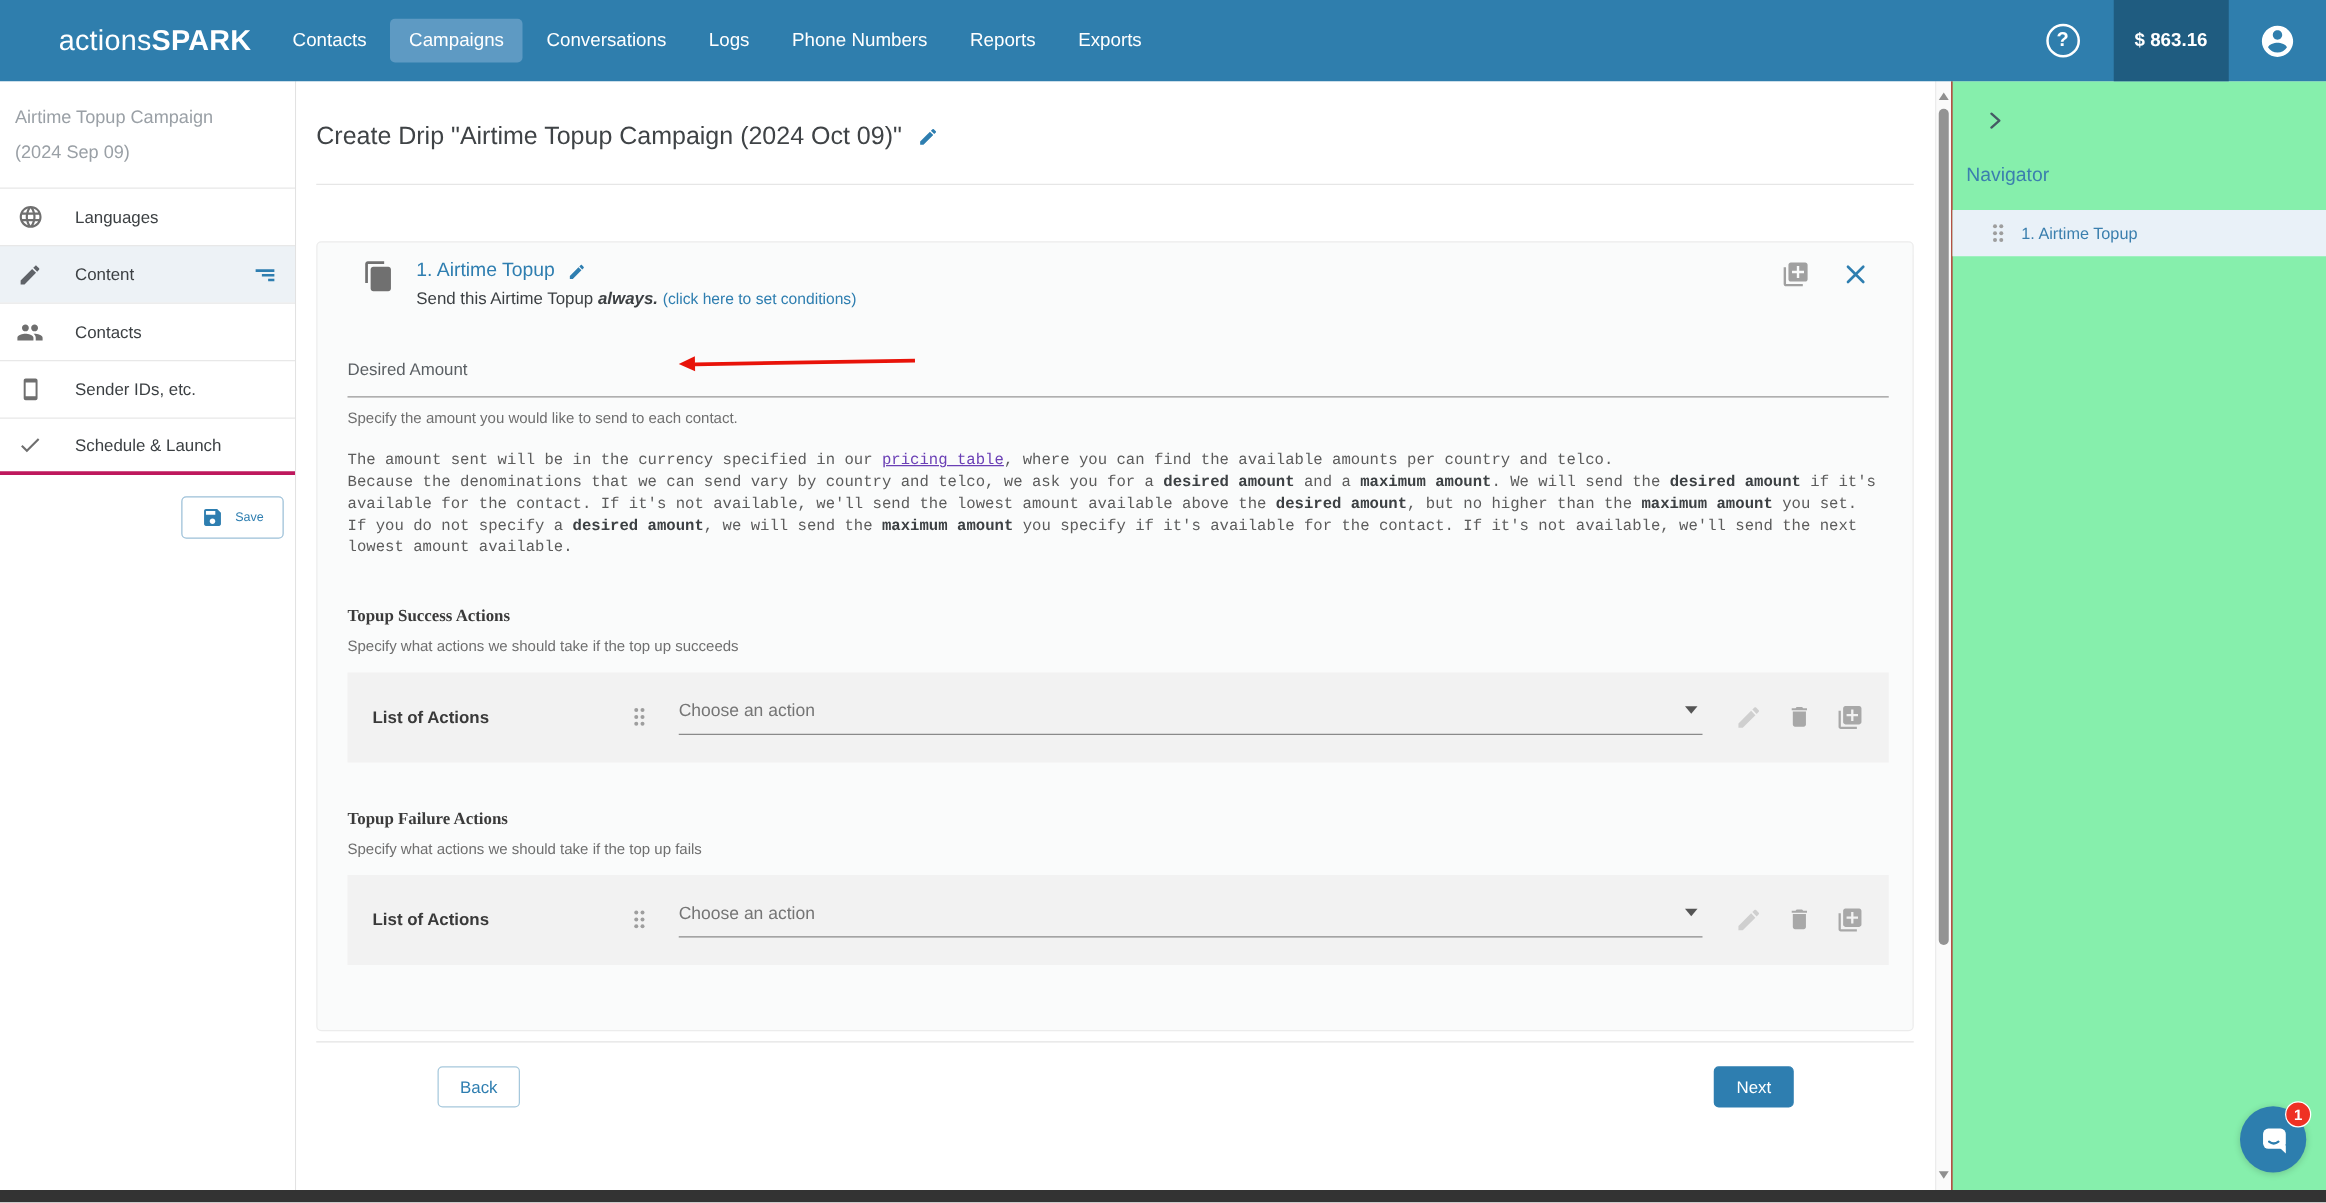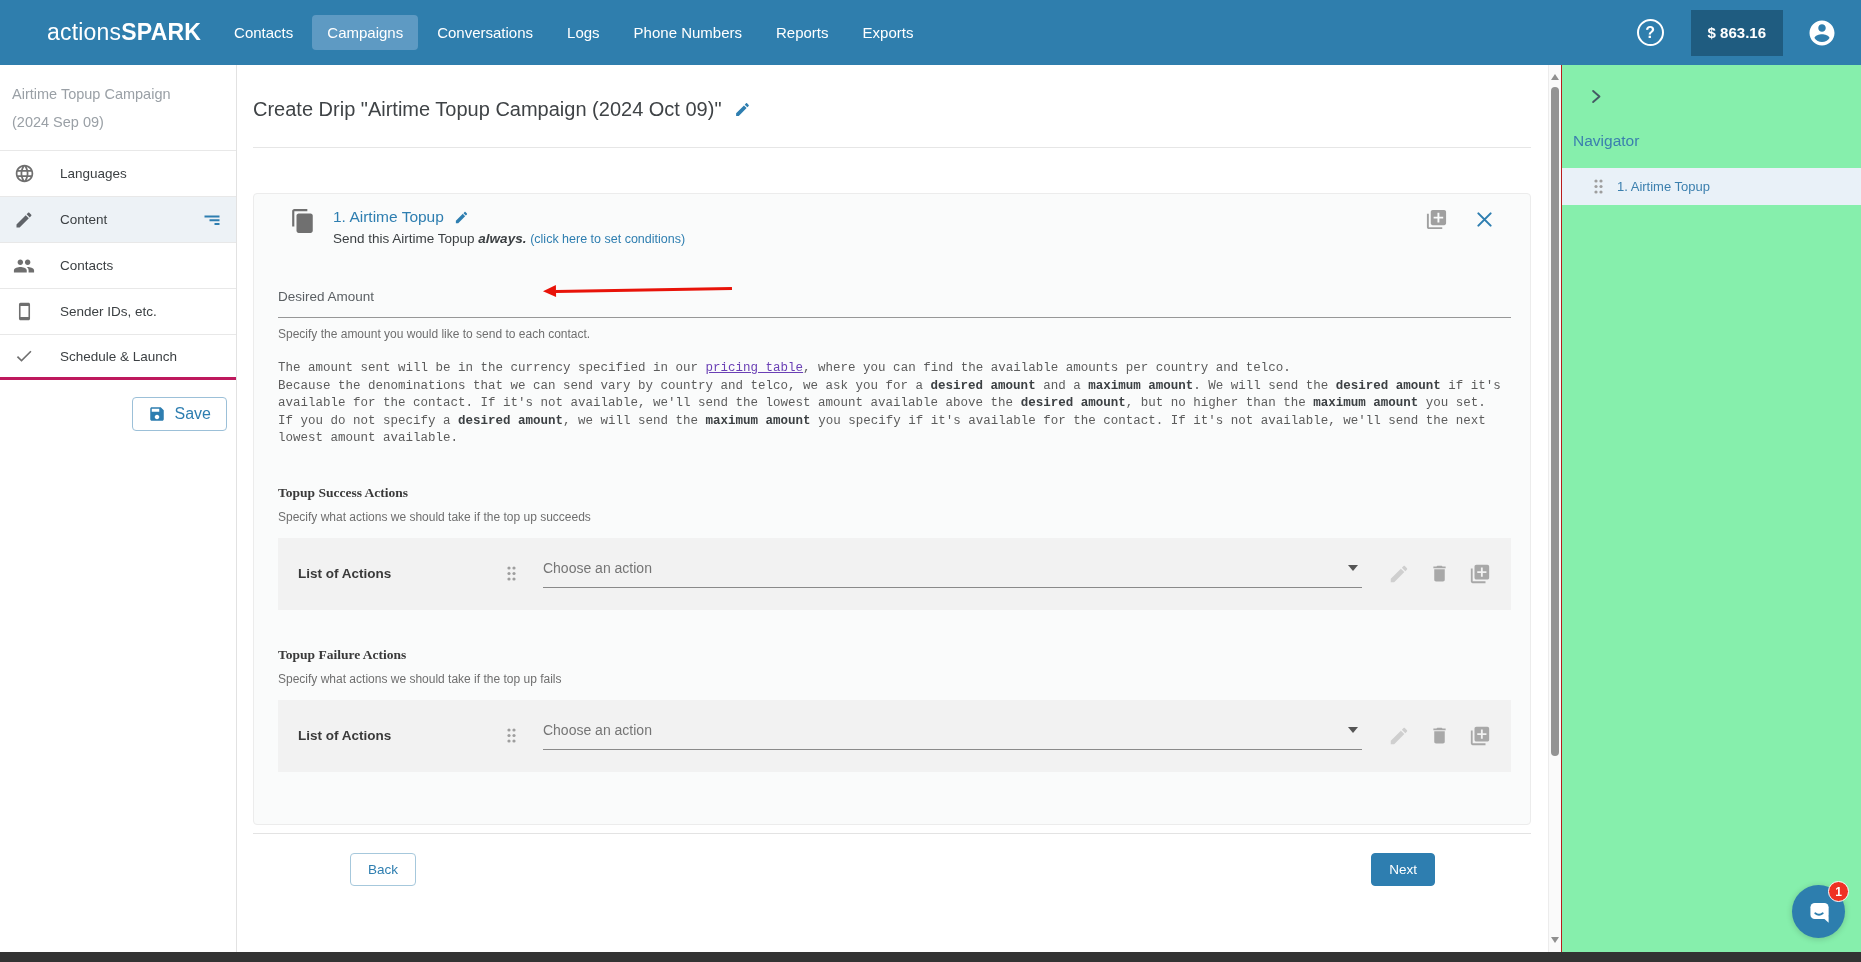--- a/index.html
+++ b/index.html
@@ -17,39 +17,39 @@
   .logo .lp { font-weight:400; }
   .logo .ls { font-weight:700; }
   .nav-menu { display:flex; align-items:center; margin-left:16px; }
   .nav-item { color:#fff; font-size:15px; padding:9px 15px; margin:0 2px;
     border-radius:4px; cursor:pointer; white-space:nowrap; }
   .nav-item.active { background:#5e9ac3; }
   .nav-right { margin-left:auto; display:flex; align-items:center; height:65px; }
   .help-icon { width:27px; height:27px; border:2px solid #fff; border-radius:50%;
     color:#fff; font-size:16px; font-weight:700; display:flex; align-items:center;
     justify-content:center; margin-right:27px; cursor:pointer; }
-  .balance { height:46px; background:#1f5c80; color:#fff; font-weight:700;
+  .balance { height:65px; background:#1f5c80; color:#fff; font-weight:700;
     font-size:15px; display:flex; align-items:center; padding:0 17px; cursor:pointer; }
   .user-icon { margin:0 24px; cursor:pointer; }
 
   
   .sidebar { position:absolute; top:65px; left:0; width:237px; bottom:10px;
     background:#fff; border-right:1px solid #e2e2e2; }
   .camp-title { padding:15px 12px 14px 12px; color:#9aa0a6; font-size:14.5px;
     line-height:28px; width:205px; }
   .side-menu .side-item { height:46px; display:flex; align-items:center;
     border-top:1px solid #e8e8e8; cursor:pointer; padding:0 14px 0 12px; }
   .side-menu .side-item:last-child { border-bottom:3px solid #be185d; }
   .side-item.active { background:#edf2f6; }
   .side-item .s-icon { width:24px; display:flex; justify-content:center; }
   .side-item .s-label { margin-left:24px; font-size:13.5px; color:#3c4043; }
   .side-item .s-right { margin-left:auto; }
   .save-row { display:flex; justify-content:flex-end; padding:17px 9px 0 0; }
   .save-btn { display:flex; align-items:center; gap:9px; background:#fff;
-    border:1px solid #9cc0d8; border-radius:4px; color:#2e7eb0; font-size:16px;
+    border:1px solid #9cc0d8; border-radius:4px; color:#2e7eb0; font-size:10px;
     font-family:inherit; padding:7px 15px; cursor:pointer; }
 
   
   .main { position:absolute; top:65px; left:237px; width:1311px; bottom:10px;
     background:#fff; overflow:hidden; }
   .main-inner { padding:0 17px 0 16px; }
   .page-title-row { margin-top:33px; display:flex; align-items:center; gap:12px; }
   .page-title { font-size:20px; color:#3f4346; font-weight:400; }
   .title-rule { margin-top:26px; border:0; border-top:1px solid #e6e6e6; }
 

